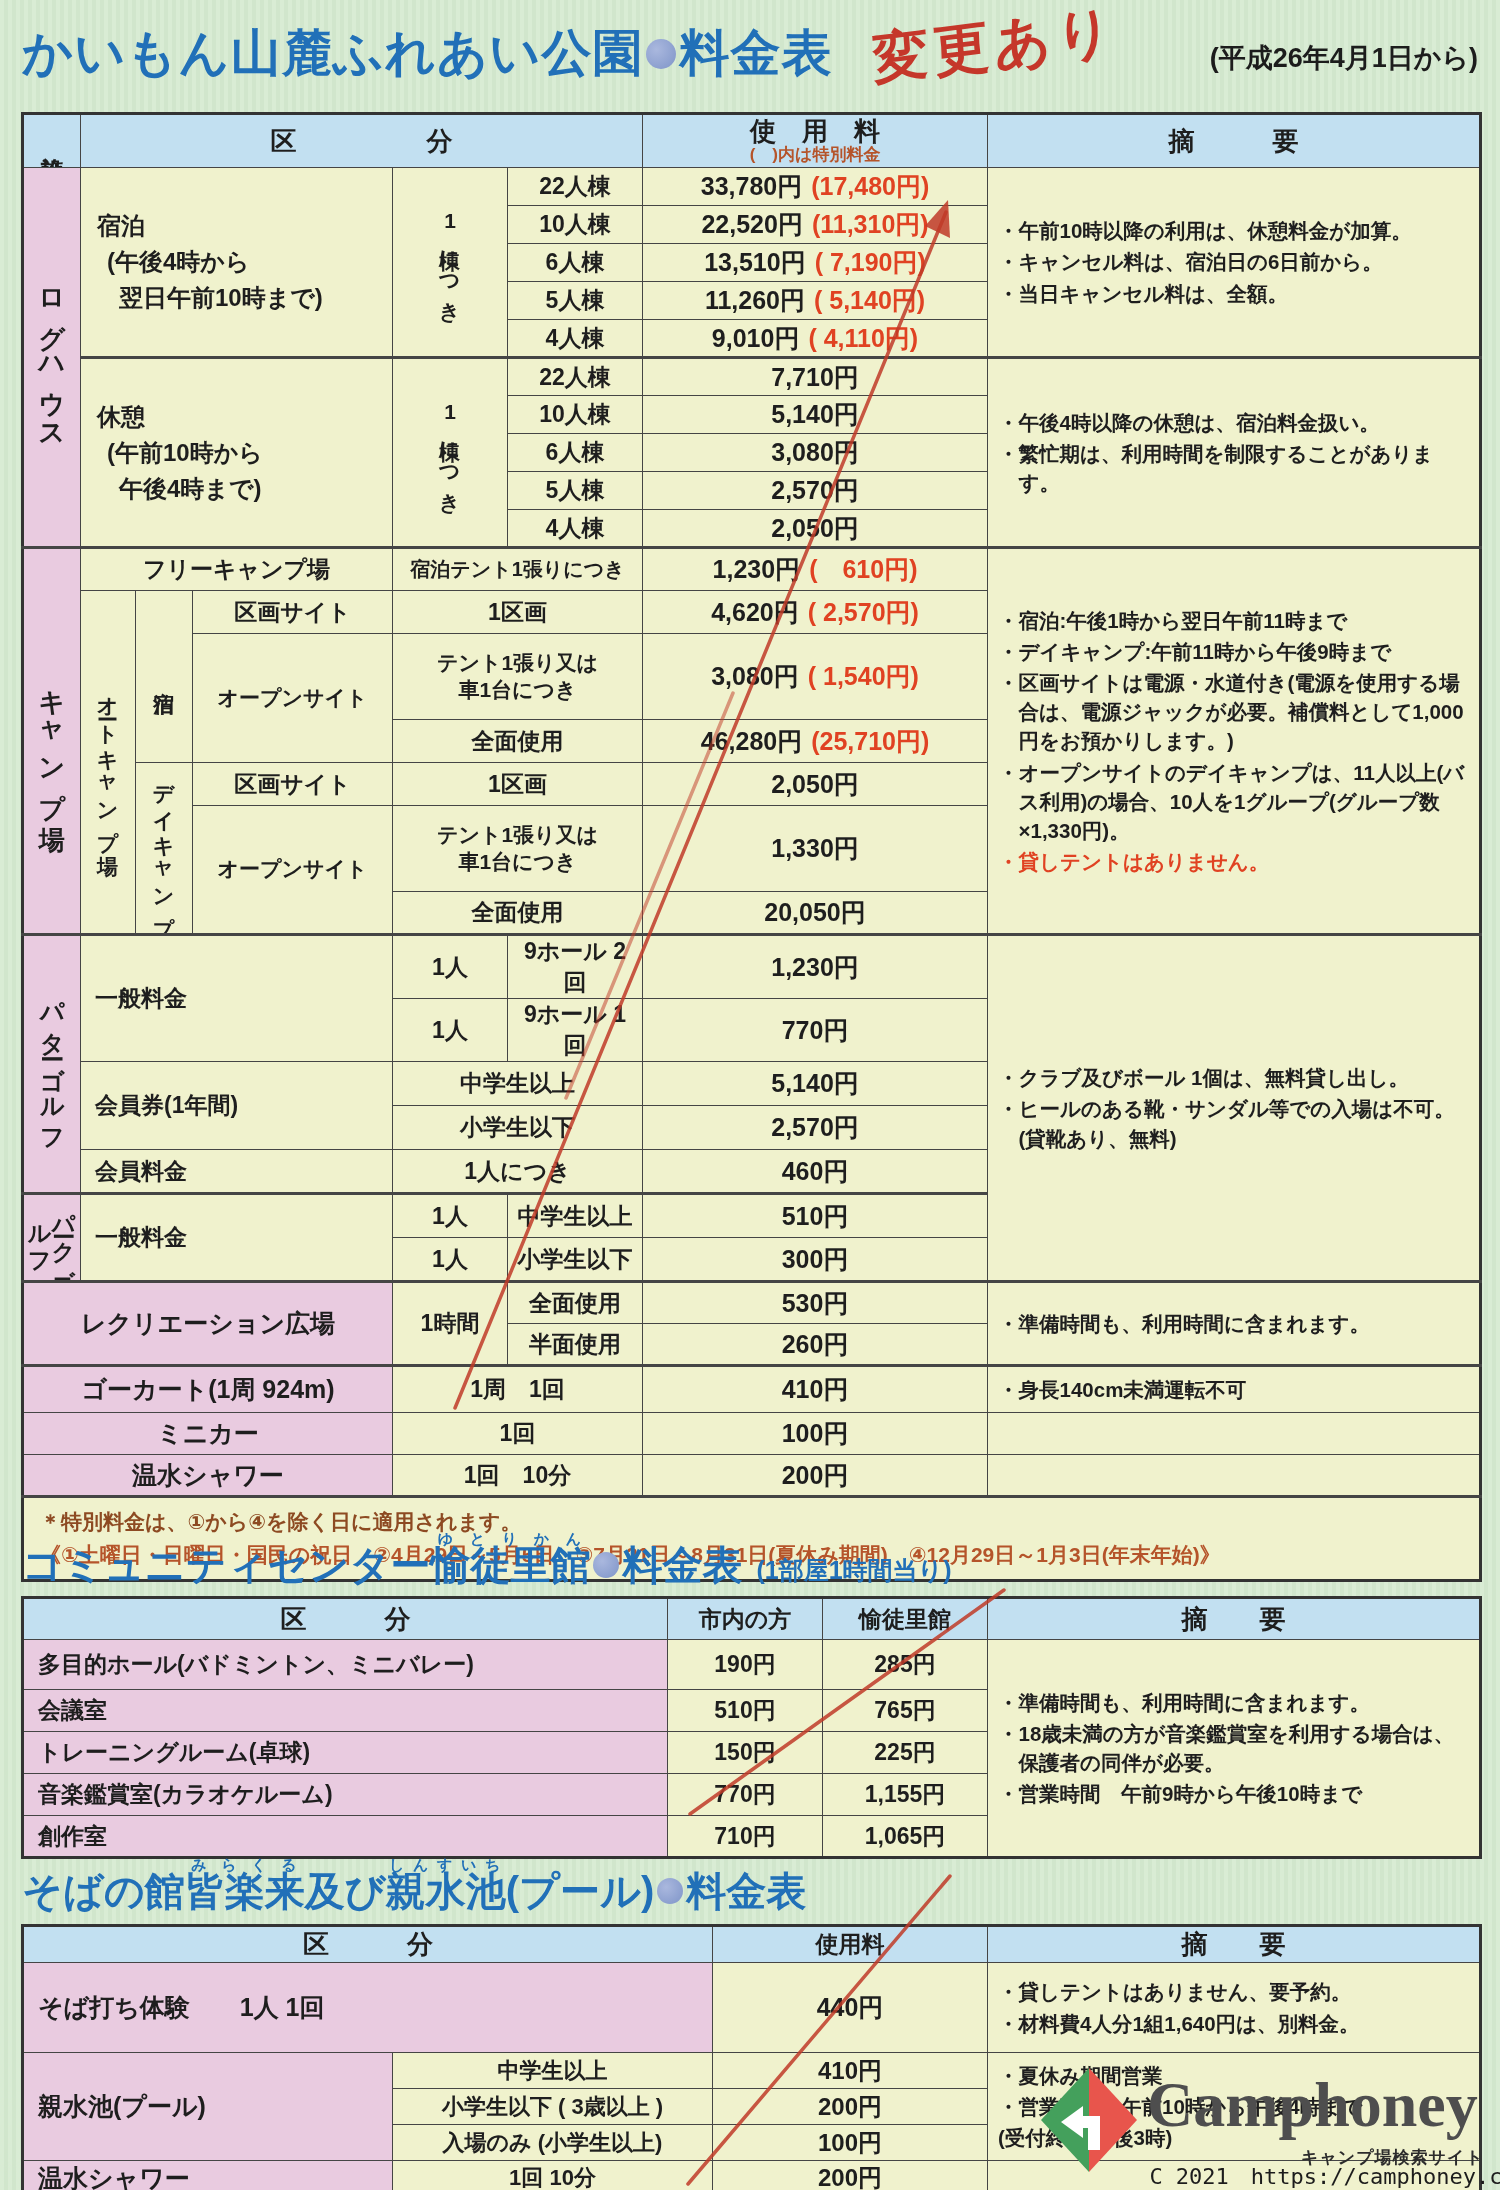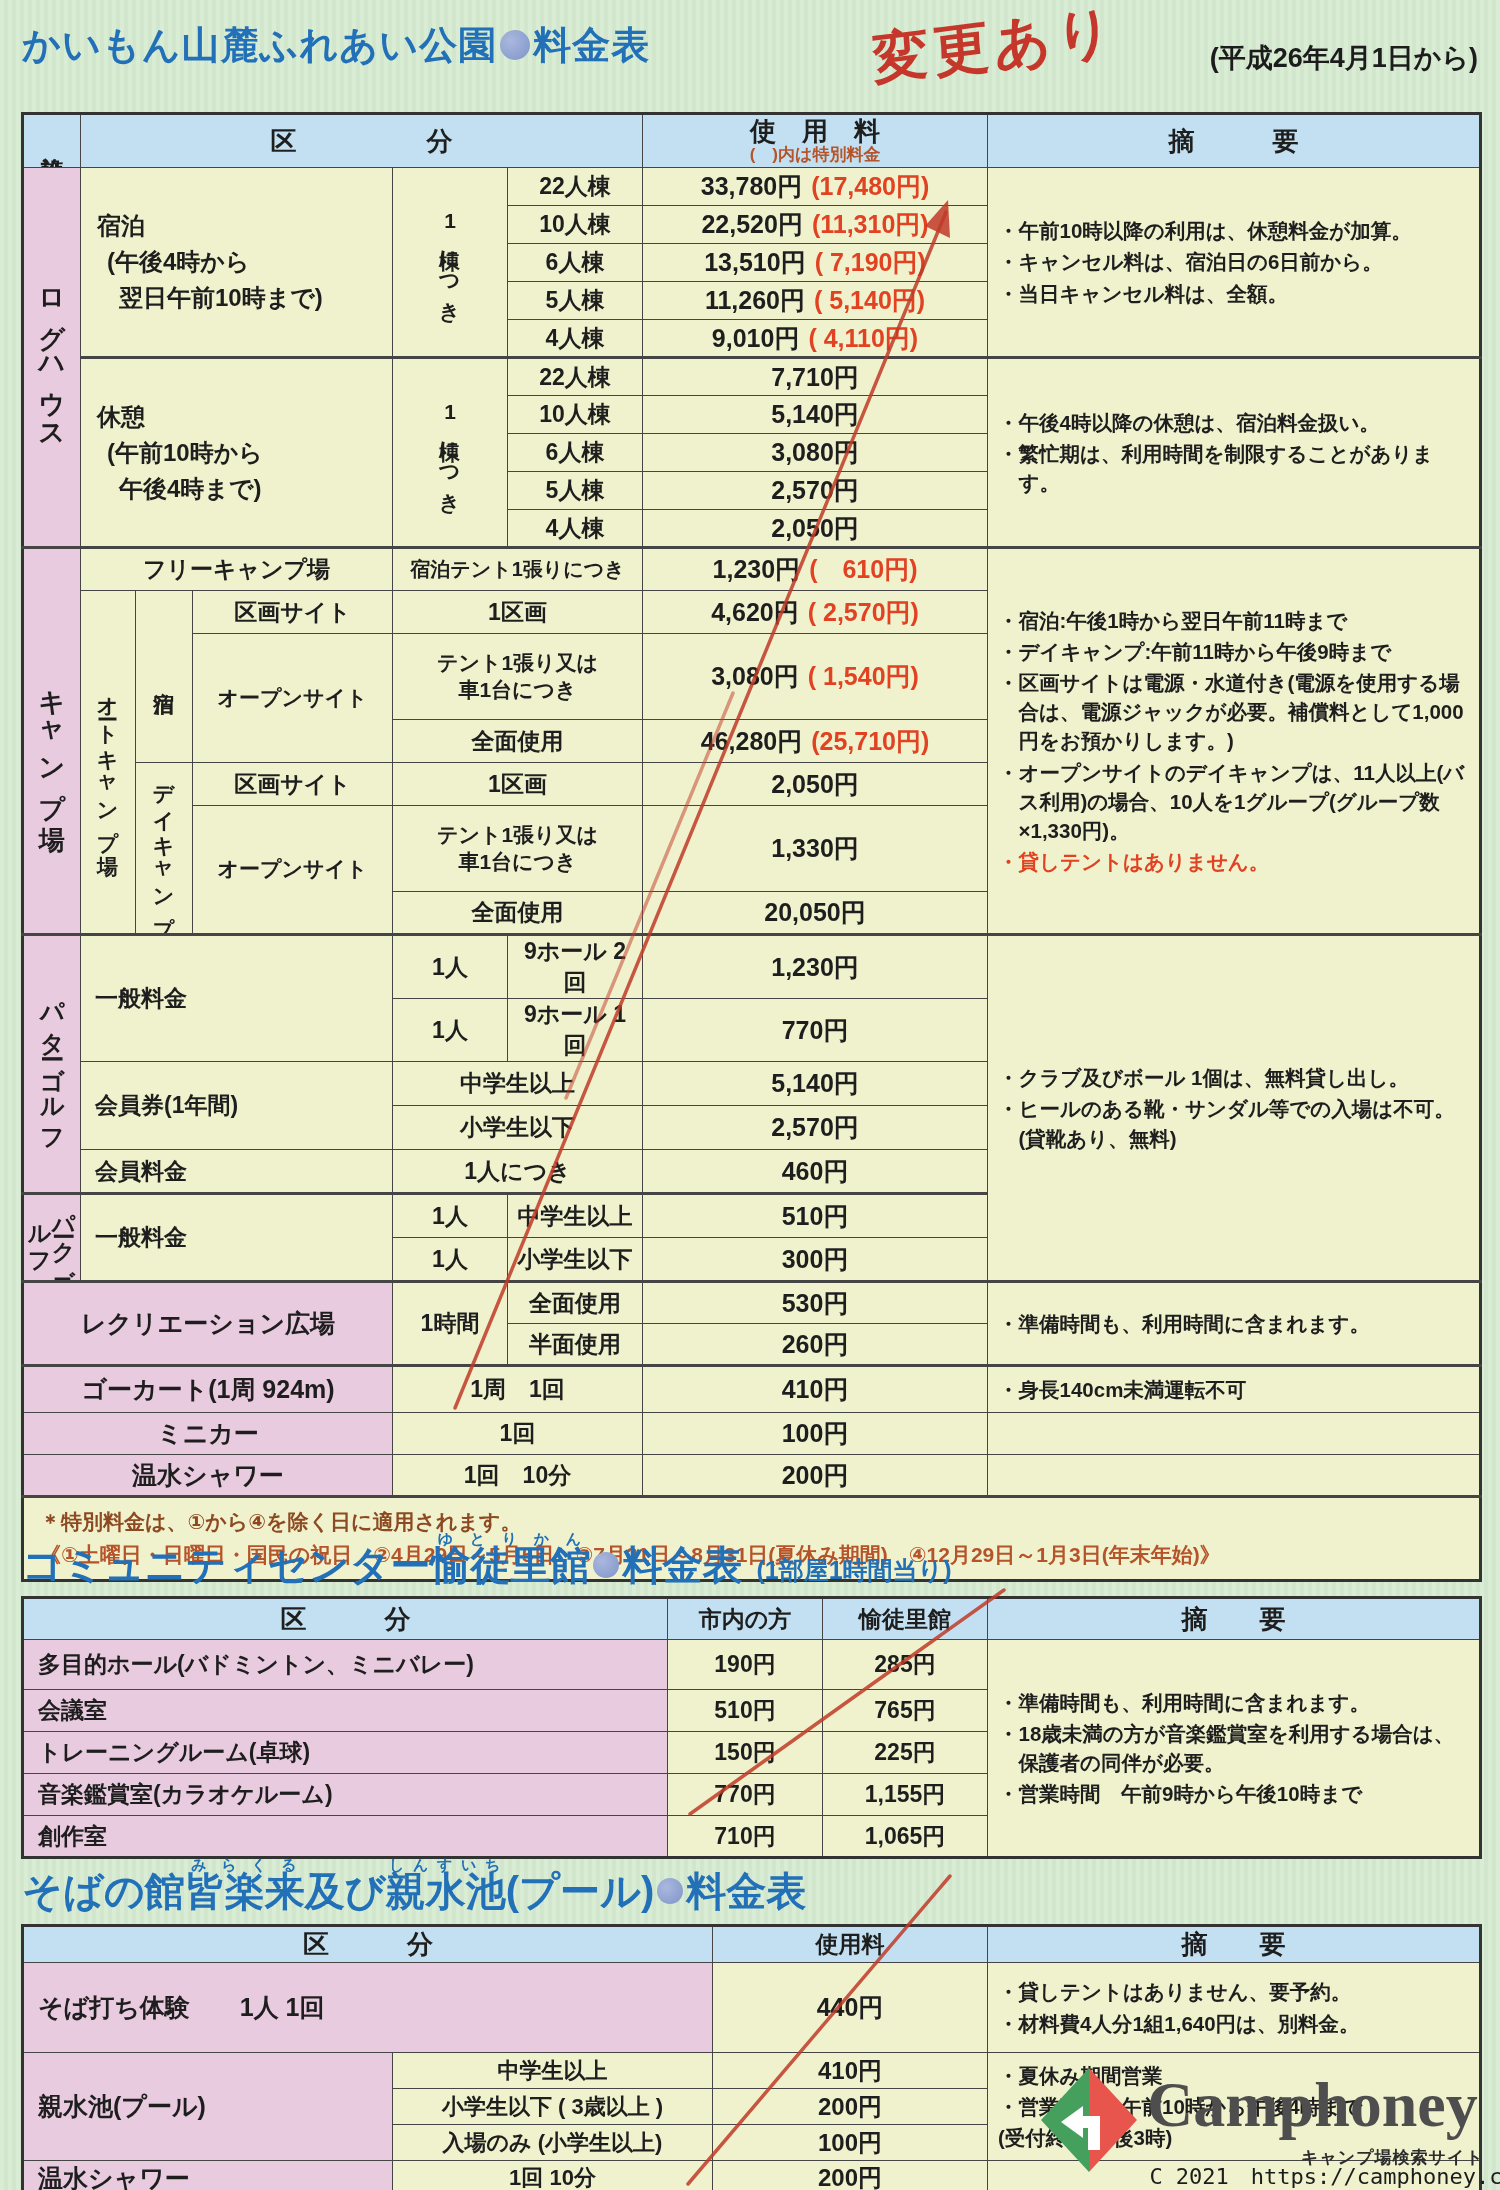--- a/index.html
+++ b/index.html
@@ -2,21 +2,21 @@
 <html><head>
 <meta charset="utf-8">
 <style>
   html,body{margin:0;padding:0}
   body{
     width:1500px;height:2190px;position:relative;overflow:hidden;
     background:repeating-linear-gradient(90deg,#d9ecd4 0 4px,#d1e6cc 4px 8px);
     font-family:"Liberation Sans","DejaVu Sans",sans-serif;color:#222;
   }
   
-  .big-title{position:absolute;left:22px;top:20px;font-size:38px;font-weight:700;color:#2170b8;letter-spacing:1px;white-space:nowrap}
+  .big-title{position:absolute;left:22px;top:20px;font-size:50px;font-weight:700;color:#2170b8;letter-spacing:1px;white-space:nowrap}
   .dot{display:inline-block;width:30px;height:30px;border-radius:50%;
        background:radial-gradient(circle at 35% 35%,#aab8de,#7e94c8);vertical-align:middle;margin:0 3px 6px 3px}
   .date-note{position:absolute;right:22px;top:40px;font-size:27px;font-weight:700;color:#1c1c1c}
   .hand{position:absolute;left:872px;top:8px;font-size:56px;font-weight:700;color:#c5372a;
         transform:rotate(-7deg) skewX(-3deg);letter-spacing:5px;z-index:7;white-space:nowrap}
   .sec-title{position:absolute;left:22px;font-size:40px;font-weight:700;color:#2170b8;white-space:nowrap}
   .sec-title .note{font-size:25px;margin-left:14px}
   .sec-title .dot{width:26px;height:26px}
   ruby rt{font-size:15px;color:#2170b8;font-weight:700;letter-spacing:2px}
   

